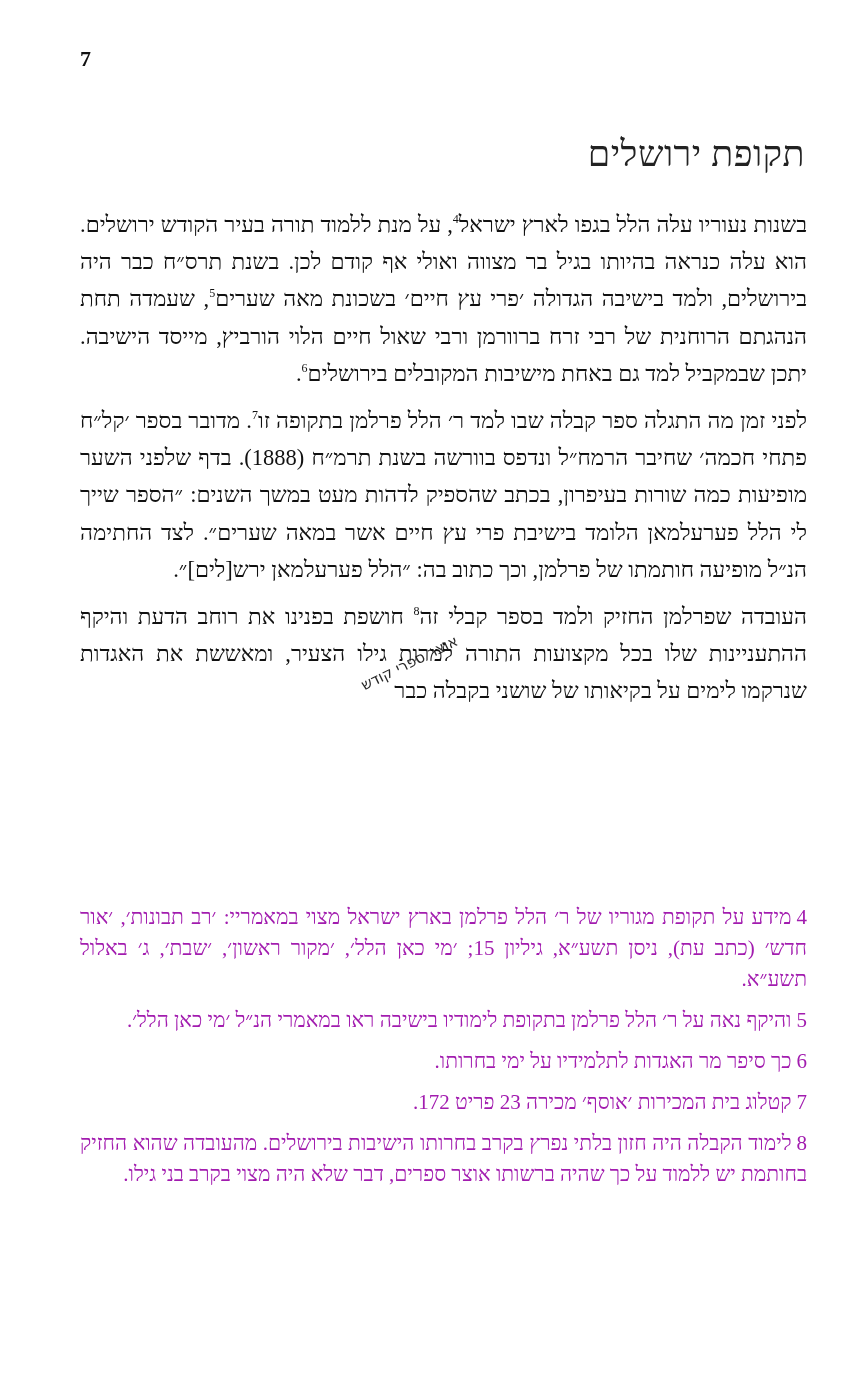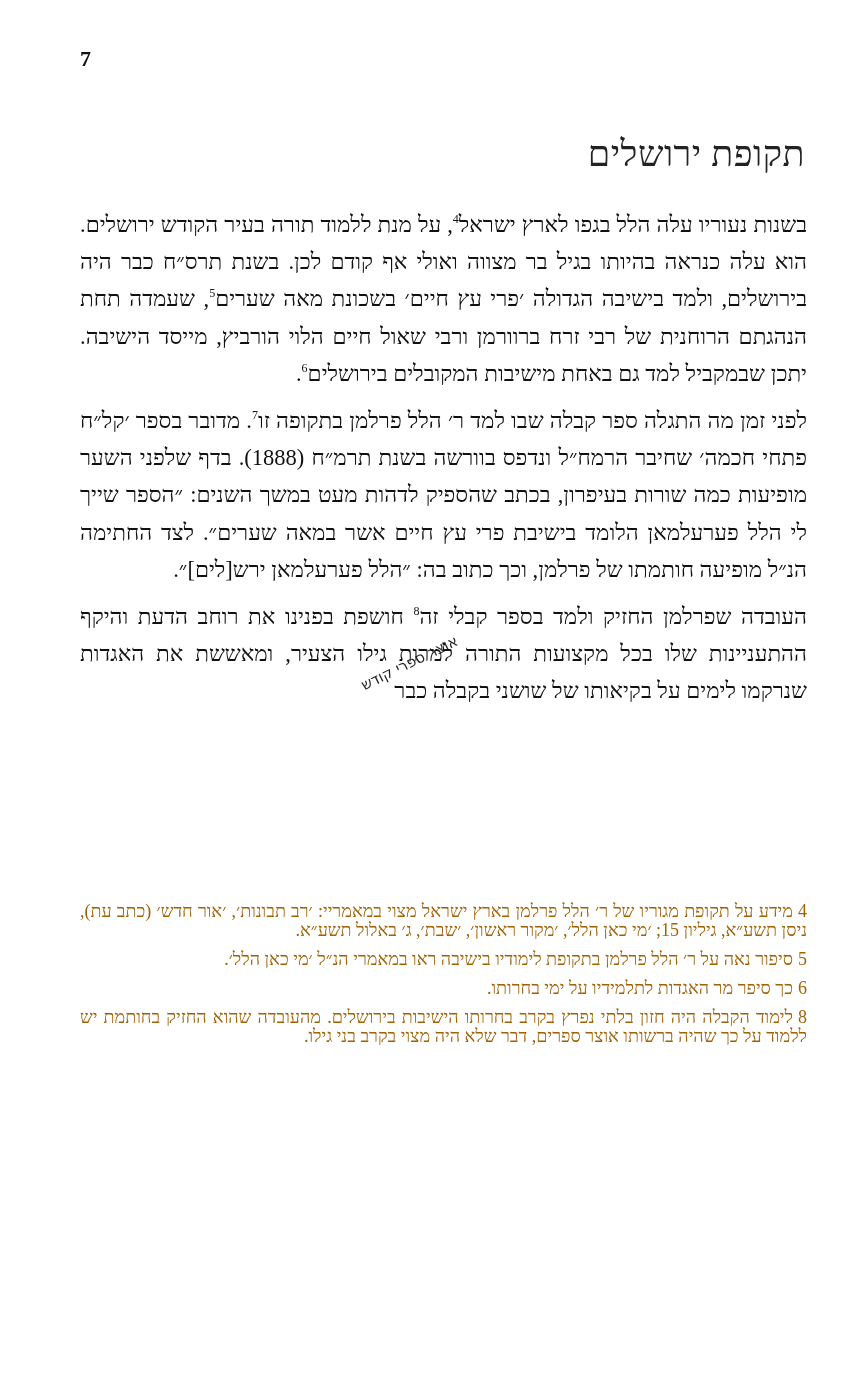--- a/index.html
+++ b/index.html
@@ -66,23 +66,23 @@
     }
     .footnotes {
       position: absolute;
       left: 80px;
       right: 34px;
       top: 902px;
       direction: rtl;
       text-align: justify;
       text-align-last: right;
       font-family: "Liberation Serif", serif;
-      font-size: 18px;
-      line-height: 19px;
-      color: #a16207;
+      font-size: 21px;
+      line-height: 31px;
+      color: #a21caf;
     }
     .footnotes .fn-item {
       margin: 0 0 10px 0;
     }
     .fn-num {
       margin-left: 5px;
     }
     .watermark {
       position: absolute;
       left: 358px;
@@ -119,23 +119,26 @@
     </p>
   </div>
 
   <div class="watermark">אוצר ספרי קודש</div>
 
   <div class="footnotes">
     <div class="fn-item">
       <span class="fn-num">4</span><span>מידע על תקופת מגוריו של ר׳ הלל פרלמן בארץ ישראל מצוי במאמריי: ׳רב תבונות׳, ׳אור חדש׳ (כתב עת), ניסן תשע״א, גיליון 15; ׳מי כאן הלל׳, ׳מקור ראשון׳, ׳שבת׳, ג׳ באלול תשע״א.</span>
     </div>
     <div class="fn-item">
-      <span class="fn-num">5</span><span>סיפור נאה על ר׳ הלל פרלמן בתקופת לימודיו בישיבה ראו במאמרי הנ״ל ׳מי כאן הלל׳.</span>
+      <span class="fn-num">5</span><span>והיקף נאה על ר׳ הלל פרלמן בתקופת לימודיו בישיבה ראו במאמרי הנ״ל ׳מי כאן הלל׳.</span>
     </div>
     <div class="fn-item">
       <span class="fn-num">6</span><span>כך סיפר מר האגדות לתלמידיו על ימי בחרותו.</span>
+    </div>
+    <div class="fn-item">
+      <span class="fn-num">7</span><span>קטלוג בית המכירות ׳אוסף׳ מכירה 23 פריט 172.</span>
     </div>
     <div class="fn-item">
       <span class="fn-num">8</span><span>לימוד הקבלה היה חזון בלתי נפרץ בקרב בחרותו הישיבות בירושלים. מהעובדה שהוא החזיק בחותמת יש ללמוד על כך שהיה ברשותו אוצר ספרים, דבר שלא היה מצוי בקרב בני גילו.</span>
     </div>
   </div>
 
 </div>
 
 </body></html>

